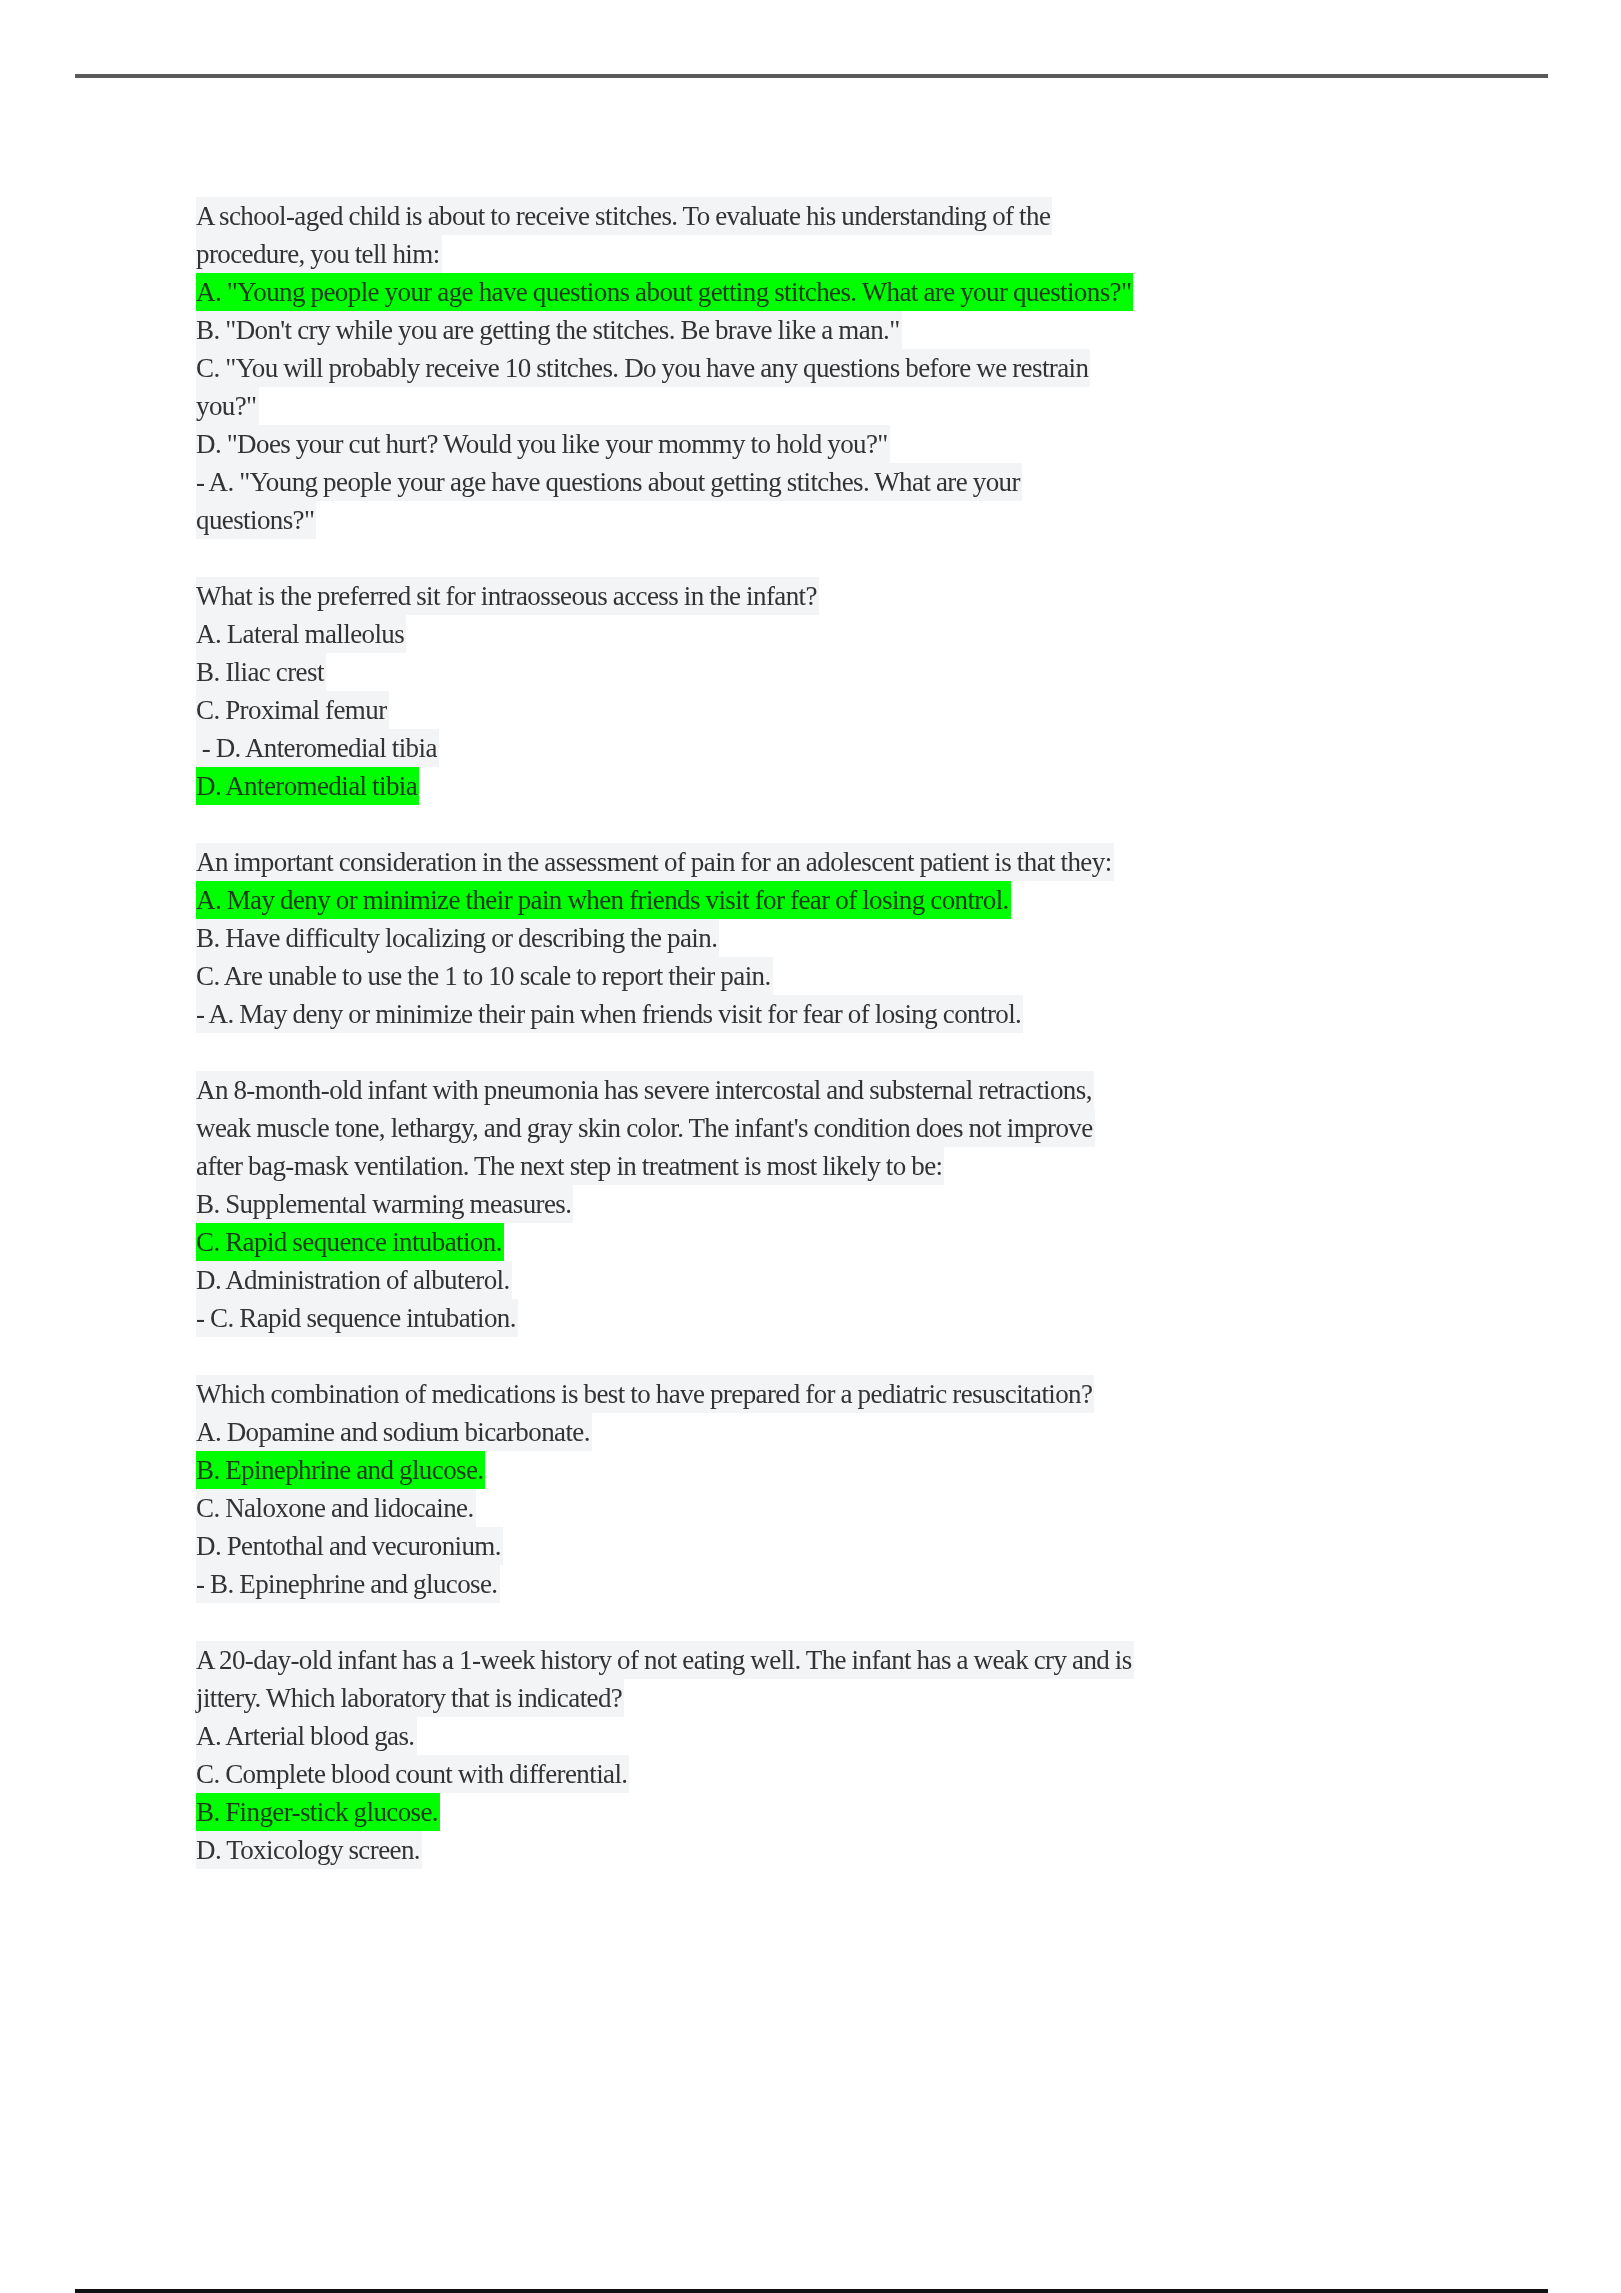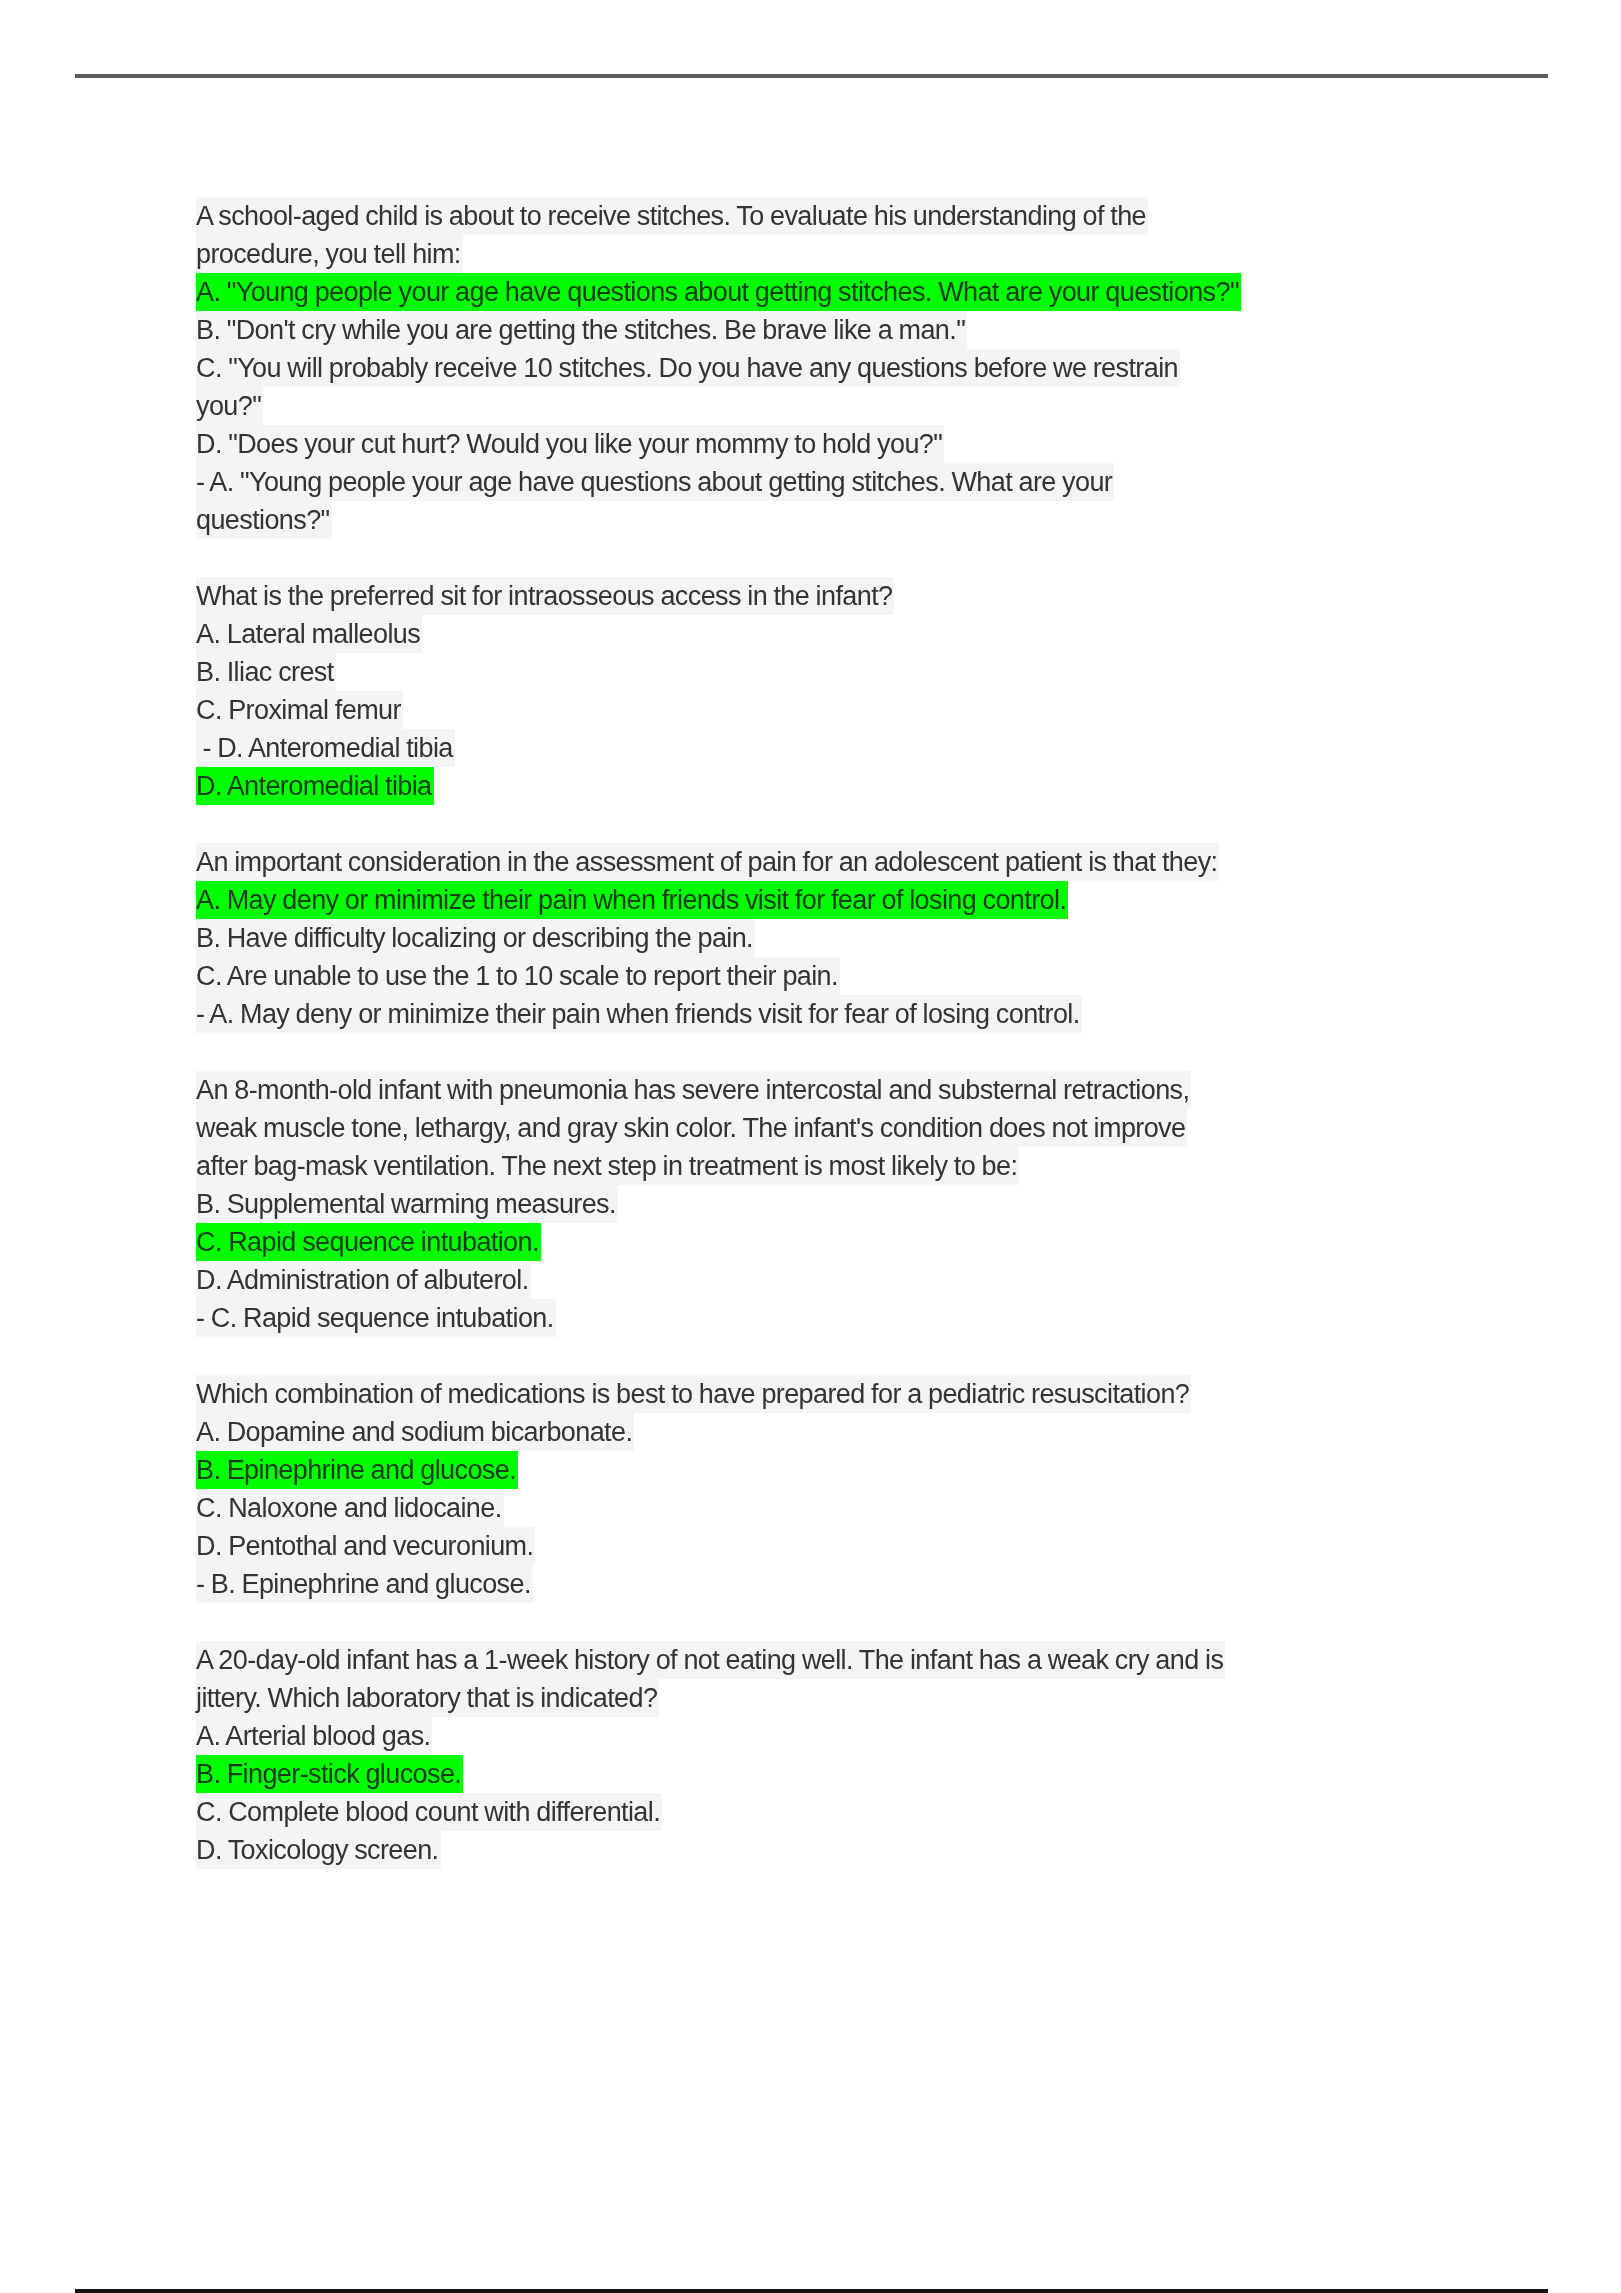--- a/index.html
+++ b/index.html
@@ -27,21 +27,21 @@
       width: 1473px;
       top: 2289px;
       height: 4.9px;
       background: #111111;
     }
     .content {
       position: absolute;
       left: 196px;
       top: 197px;
       width: 1294px;
-      font-family: Liberation Sans, sans-serif;
+      font-family: Liberation Serif, serif;
       font-size: 27px;
       color: #333333;
       letter-spacing: -0.6px;
       word-spacing: -0.5px;
     }
     .block {
       margin: 0 0 38px 0;
     }
     .line {
       display: block;
@@ -111,21 +111,21 @@
     <div class="line correct"><span>B. Epinephrine and glucose.</span></div>
     <div class="line"><span>C. Naloxone and lidocaine.</span></div>
     <div class="line"><span>D. Pentothal and vecuronium.</span></div>
     <div class="line"><span>- B. Epinephrine and glucose.</span></div>
   </div>
 
   <div class="block">
     <div class="line"><span>A 20-day-old infant has a 1-week history of not eating well. The infant has a weak cry and is</span></div>
     <div class="line"><span>jittery. Which laboratory that is indicated?</span></div>
     <div class="line"><span>A. Arterial blood gas.</span></div>
+    <div class="line"><span>C. Complete blood count with differential.</span></div>
     <div class="line correct"><span>B. Finger-stick glucose.</span></div>
-    <div class="line"><span>C. Complete blood count with differential.</span></div>
     <div class="line"><span>D. Toxicology screen.</span></div>
   </div>
 
 </div>
 
 <div class="rule-bottom"></div>
 
 
 </body></html>

